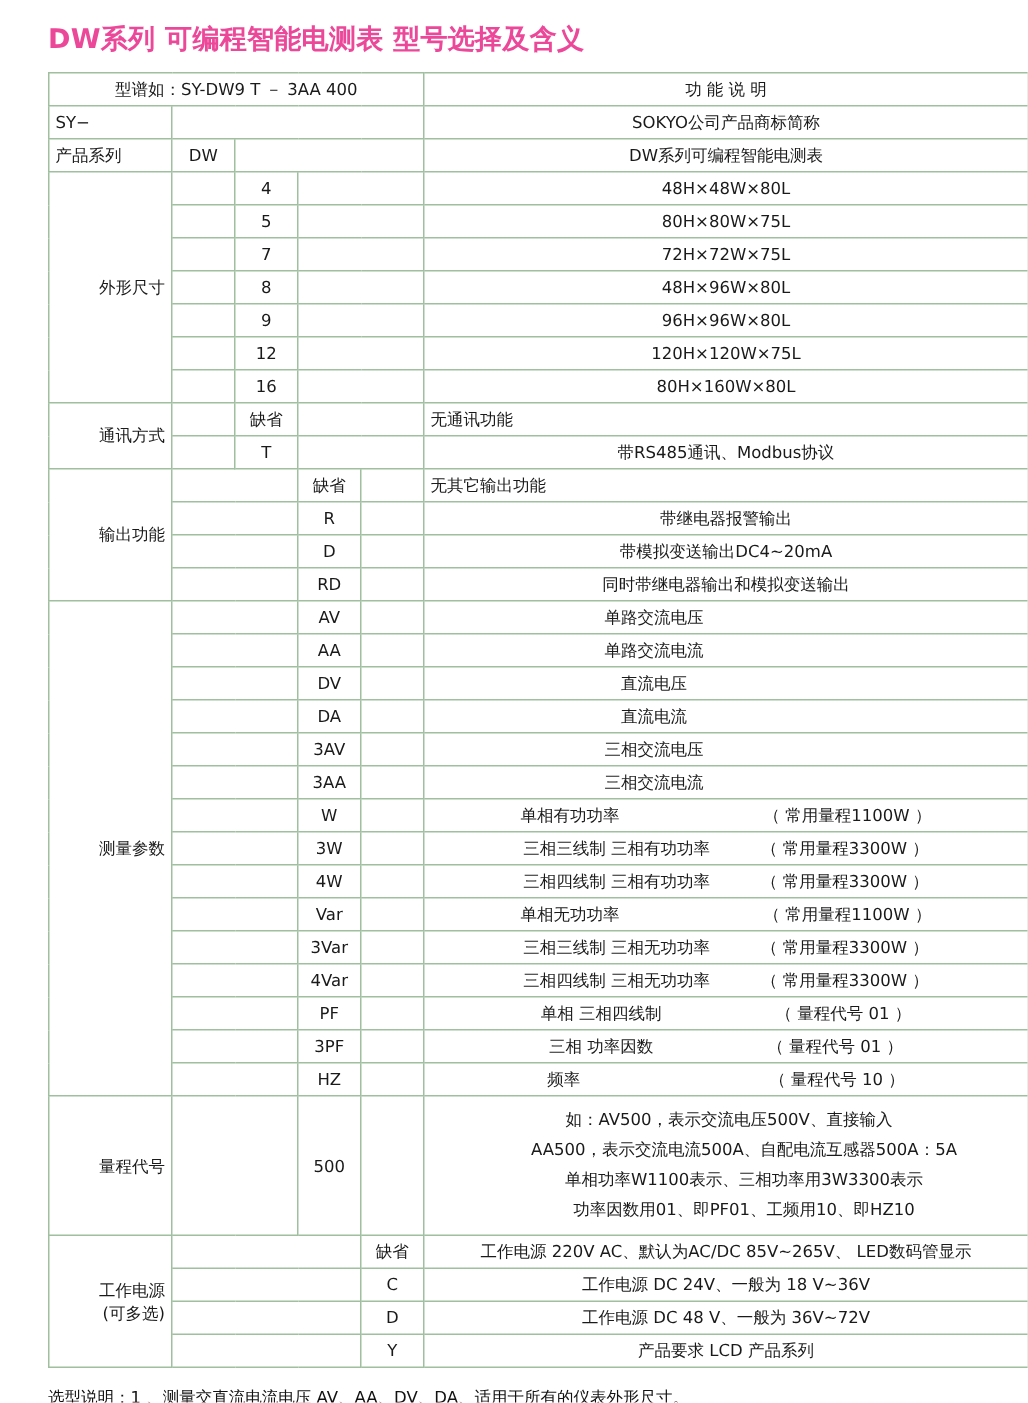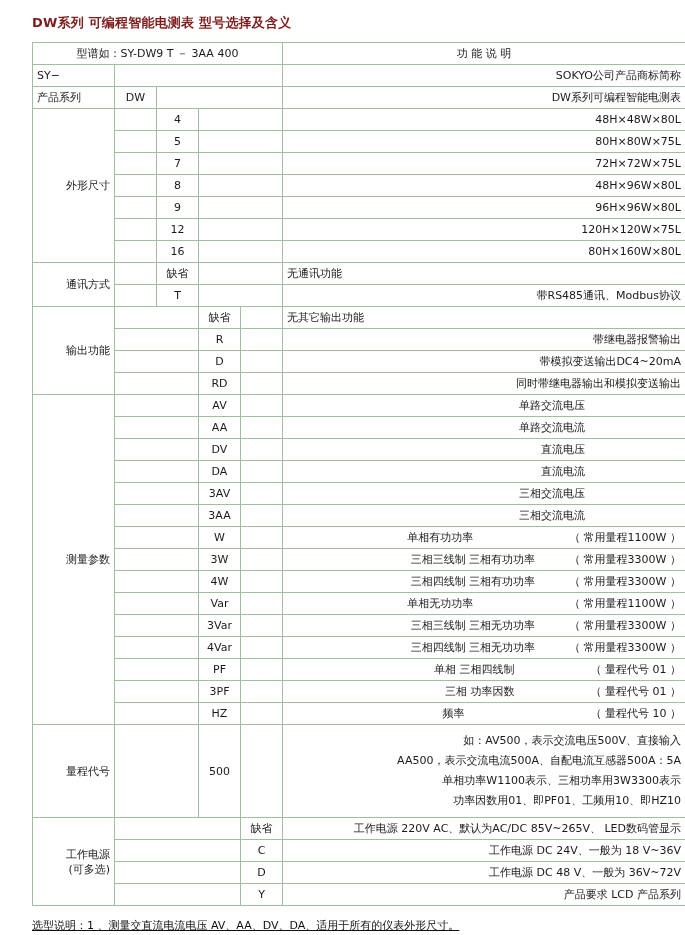--- a/index.html
+++ b/index.html
@@ -7,44 +7,44 @@
     width:685px;height:935px;
     background:#ffffff;
     font-family:"DejaVu Sans","Liberation Sans",sans-serif;
     font-size:11px;
     color:#1a1a1a;
     position:relative;
     overflow:hidden;
   }
   .page{padding:10px 16px 0 16px;box-sizing:border-box;width:685px;}
   h1.title{
-    font-size:13px;
+    font-size:18px;
     font-weight:bold;
-    color:#7f1d1d;
+    color:#ec4899;
     margin:4px 0 10px 16px;
     letter-spacing:0.2px;
   }
   table.spec{
     border-collapse:collapse;
     width:653px;
     margin:0 0 0 16px;
     table-layout:fixed;
   }
   table.spec td{
     border:1px solid #9fbf9f;
     padding:2px 4px;
     font-size:11px;
     line-height:15px;
     height:17px;
     vertical-align:middle;
     background:#ffffff;
   }
   td.shade{background:#e9f2e4;}
   td.ctr{text-align:left;}
-  td.lft{text-align:right;padding-left:8px;}
+  td.lft{text-align:center;padding-left:8px;}
   .hdr td{background:#e9f2e4;text-align:center;font-size:11px;}
   .codecell{text-align:center;background:#e9f2e4;}
   .vlabel{text-align:right;background:#e9f2e4;}
   .notes{
     margin:10px 0 0 16px;
     width:653px;
     font-size:11px;
     line-height:19px;
     color:#111;
   }

